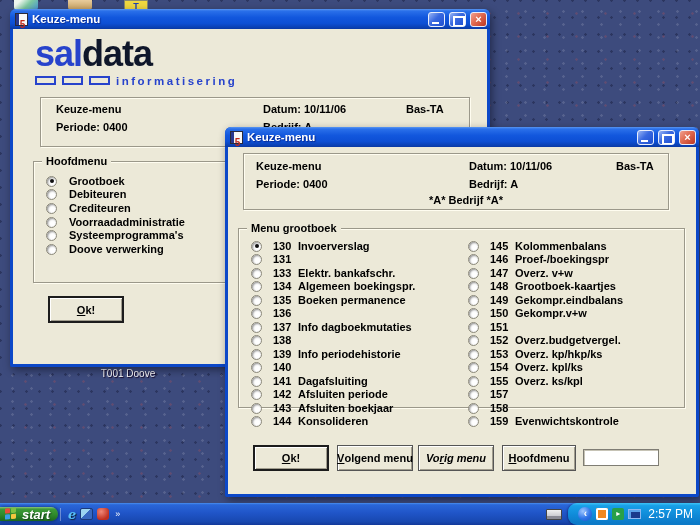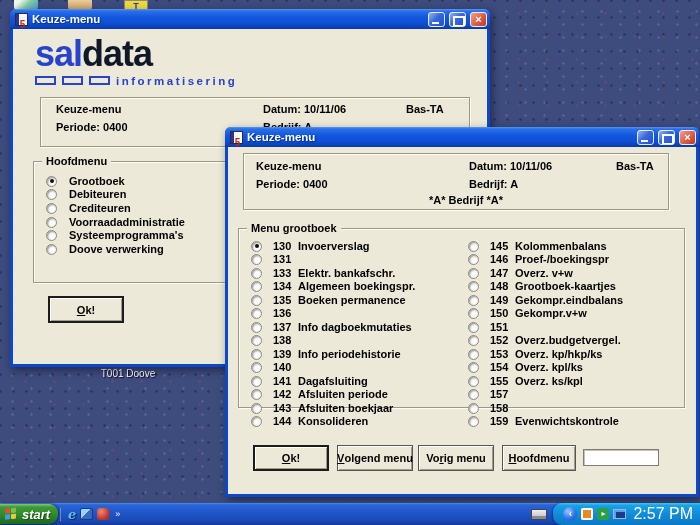--- a/index.html
+++ b/index.html
@@ -80,30 +80,30 @@
 
   
   .btn { position:absolute; height:26px; background:#ece9d8; border:1px solid #555;
     box-shadow:inset 1px 1px 0 #fff, inset -1px -1px 0 #a19d8e;
     font-weight:bold; font-size:11px; display:flex; align-items:center; justify-content:center; cursor:default; white-space:nowrap; }
   .btn.default { border:2px solid #1c1c1c; }
   .accel { text-decoration:underline; }
   #back-ok { left:35px; top:267px; width:76px; height:27px; }
   #fw-ok { left:25px; top:298px; width:76px; }
   #fw-next { left:109px; top:298px; width:76px; }
-  #fw-prev { left:190px; top:298px; width:76px; }
+  #fw-prev { left:190px; top:298px; width:76px;font-style:italic; }
   #fw-main { left:274px; top:298px; width:74px; }
   .cmd-input { position:absolute; left:355px; top:302px; width:76px; height:17px; background:#fff;
     border:1px solid #7f7d74; box-shadow:inset 1px 1px 0 #c6c3b5; font-size:11px; padding:0 2px; }
 
   
   .taskbar { position:absolute; left:0; bottom:0; width:700px; height:22px; z-index:50;
     display:flex; align-items:center;
     background:linear-gradient(180deg,#4a90f0 0%,#2a66d8 8%,#2055c8 45%,#1848b0 85%,#12389a 100%); }
-  .start-btn { height:20px; width:58px; flex:none; border-radius:0 9px 9px 0; display:flex; align-items:center; gap:4px;
+  .start-btn { height:14px; width:58px; flex:none; border-radius:0 9px 9px 0; display:flex; align-items:center; gap:4px;
     padding-left:5px; color:#fff; font:bold italic 13px/1 "Liberation Sans",sans-serif;
     background:linear-gradient(180deg,#8cc47c 0%,#3d9a37 15%,#2f8a2c 55%,#1e6b1e 95%);
     box-shadow:1px 0 3px rgba(0,0,20,.5); text-shadow:1px 1px 1px #1a4a1a; cursor:default; }
   .flag { width:13px; height:13px; display:grid; grid-template-columns:5px 5px; grid-auto-rows:5px; gap:1px; transform:skewY(-6deg); }
   .flag i:nth-child(1){background:#e84c3c} .flag i:nth-child(2){background:#7cc142}
   .flag i:nth-child(3){background:#3aa0e8} .flag i:nth-child(4){background:#f4c63f}
   .flag i{border-radius:1px}
   .ql { display:flex; align-items:center; gap:4px; padding:0 5px 0 7px; border-left:1px solid rgba(255,255,255,.35); margin-left:2px; }
   .ql-ie { color:#58c0f8; font:bold italic 13px/1 "DejaVu Serif",serif; text-shadow:1px 1px 1px #123; }
   .ql-desk { width:13px; height:12px; border-radius:2px; background:linear-gradient(135deg,#9cd4f0 0 45%,#3868c0 45%); border:1px solid #1a3a7a; }
@@ -112,21 +112,21 @@
   .tasks { display:flex; align-items:center; gap:2px; margin-left:6px; }
   .ti-kbd { width:16px; height:11px; margin-left:auto; background:linear-gradient(#f0f0f0,#b8b8c0); border:1px solid #444; border-radius:1px; box-shadow:inset 0 -3px 0 #8a8a94; flex:none; }
   .tray { height:22px; display:flex; align-items:center; gap:4px; padding:0 7px 0 10px; margin-left:6px;
     background:linear-gradient(180deg,#3ec4f6 0%,#18a0e8 12%,#0f8ad8 55%,#0c7ac8 92%);
     border-radius:9px 0 0 9px; box-shadow:-1px 0 2px rgba(0,0,40,.35); }
   .ti-hide { width:14px; height:14px; border-radius:50%; color:#fff; text-align:center; font:bold 10px/13px "Liberation Sans",sans-serif;
     background:radial-gradient(circle at 35% 30%,#9cc6ff,#2f74e8 55%,#1a52c4); }
   .ti-orange { width:12px; height:12px; border-radius:2px; background:#f08820; box-shadow:inset 0 0 0 2px #fff, inset 0 0 0 4px #f08820; }
   .ti-green { width:12px; height:12px; border-radius:2px; background:#28a048; color:#fff; font-size:8px; line-height:12px; text-align:center; }
   .ti-net { width:13px; height:10px; background:#1a3a8c; border:1px solid #8fb8f0; box-shadow:inset 2px 2px 0 #5aa0e8; }
-  .clock { color:#fff; font-size:16px; margin-left:3px; white-space:nowrap; }
+  .clock { color:#fff; font-size:12px; margin-left:3px; white-space:nowrap; }
 </style>
 </head>
 <body>
 
 <div class="desktop">
 
   <div class="top-icon ti-a"></div>
   <div class="top-icon ti-b"></div>
   <div class="top-icon ti-c">T</div>
 

